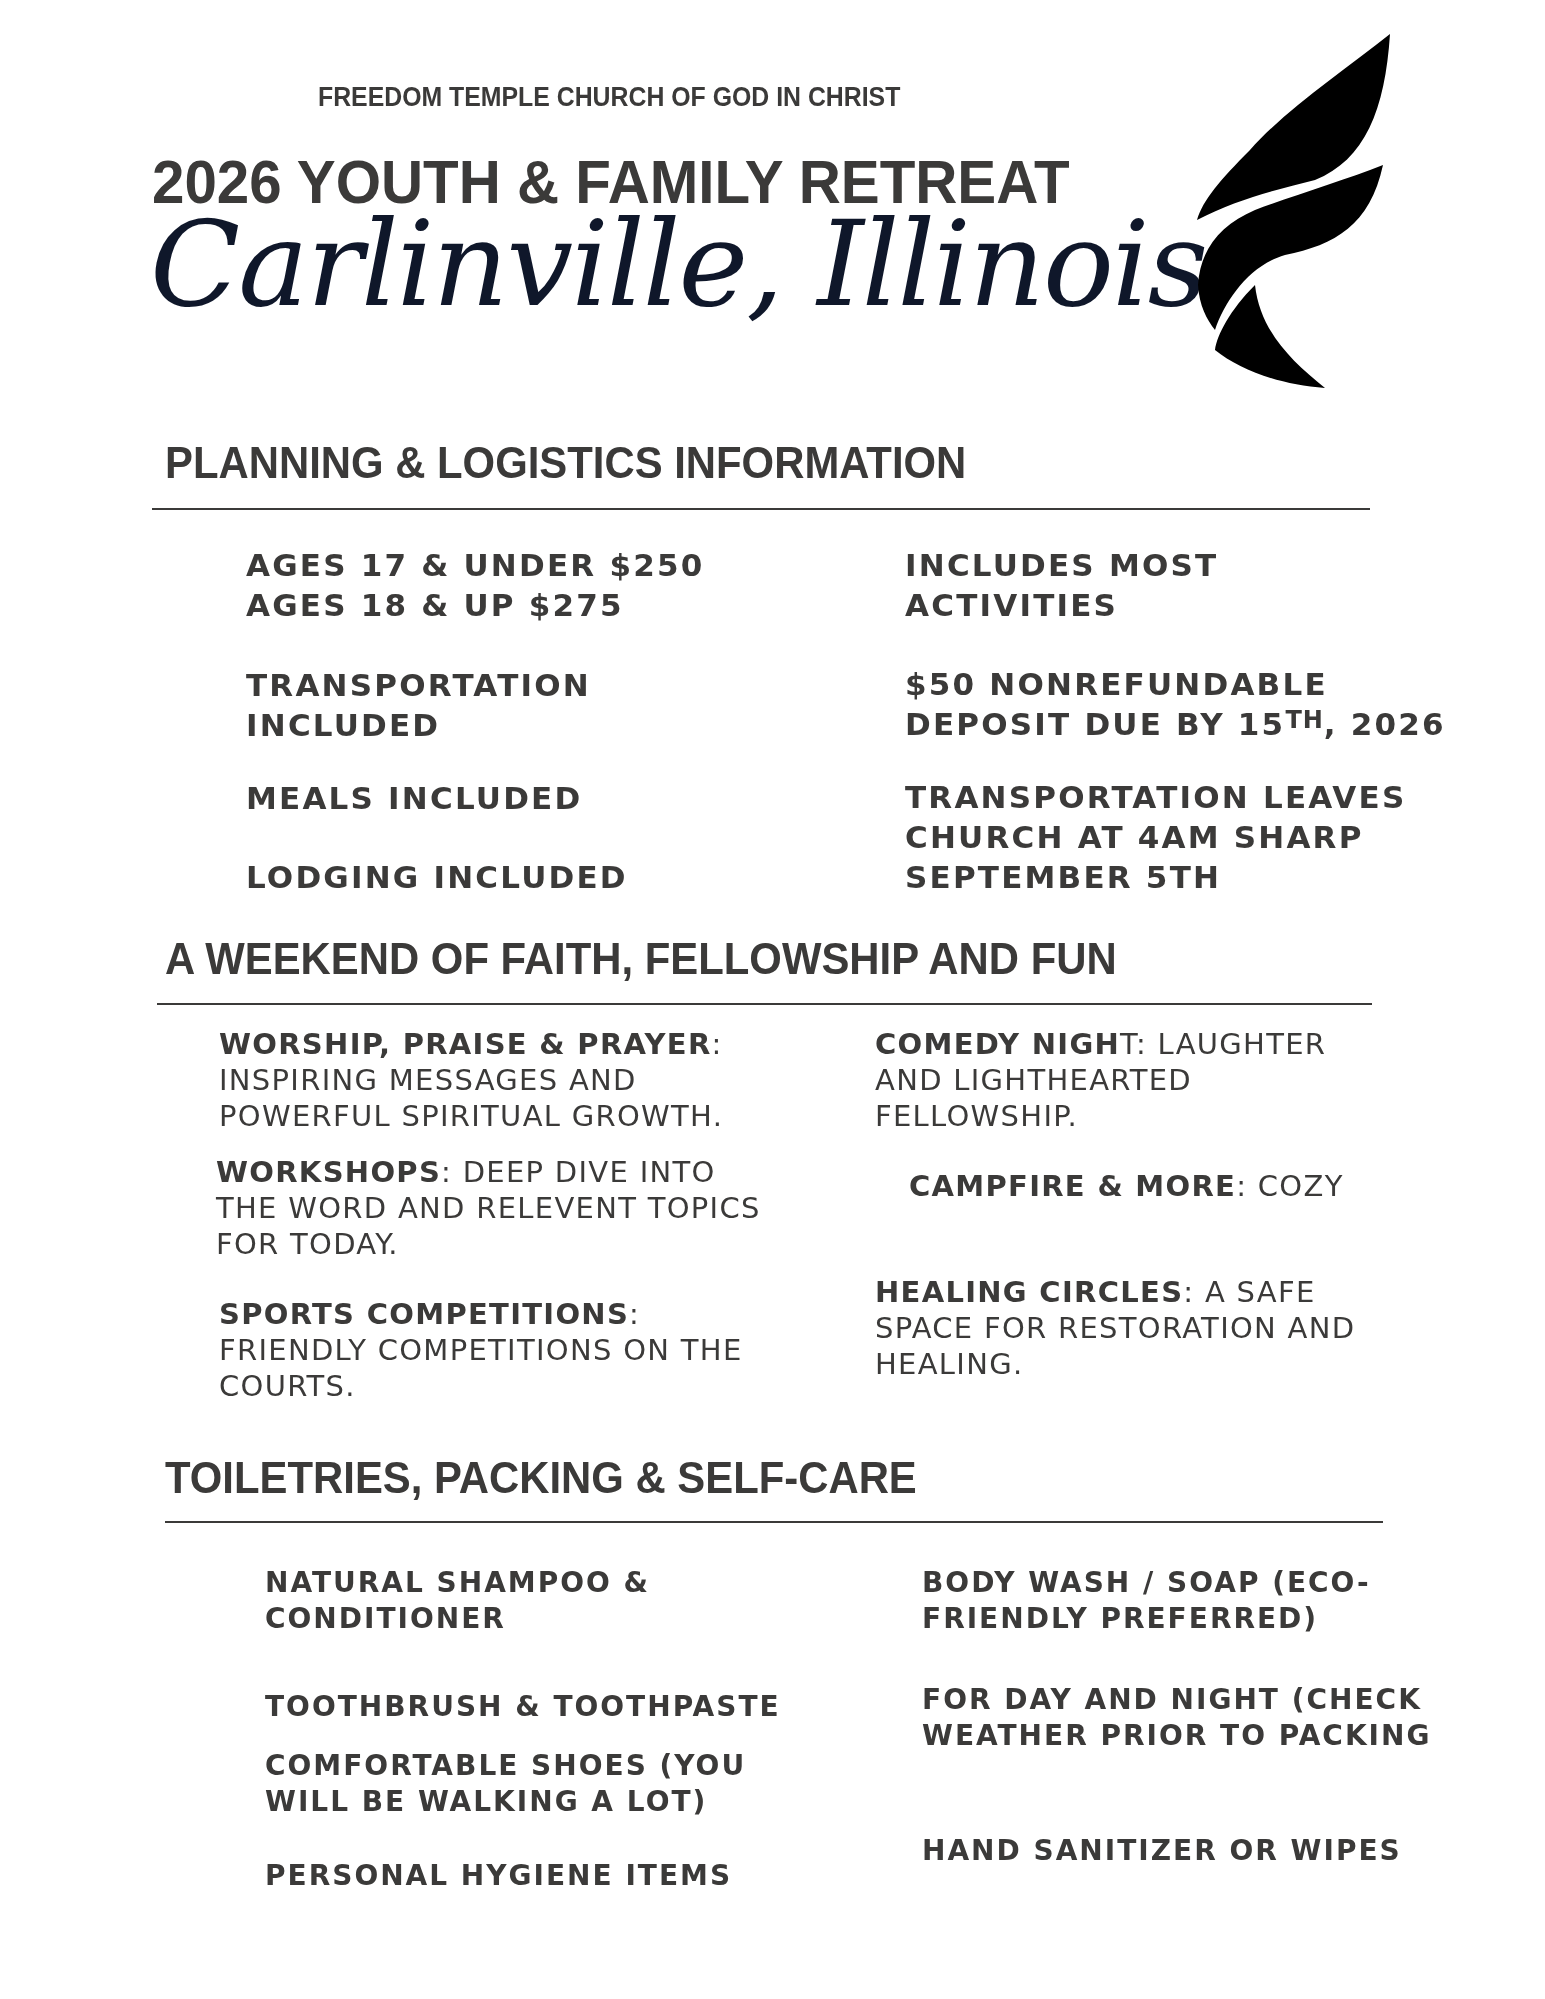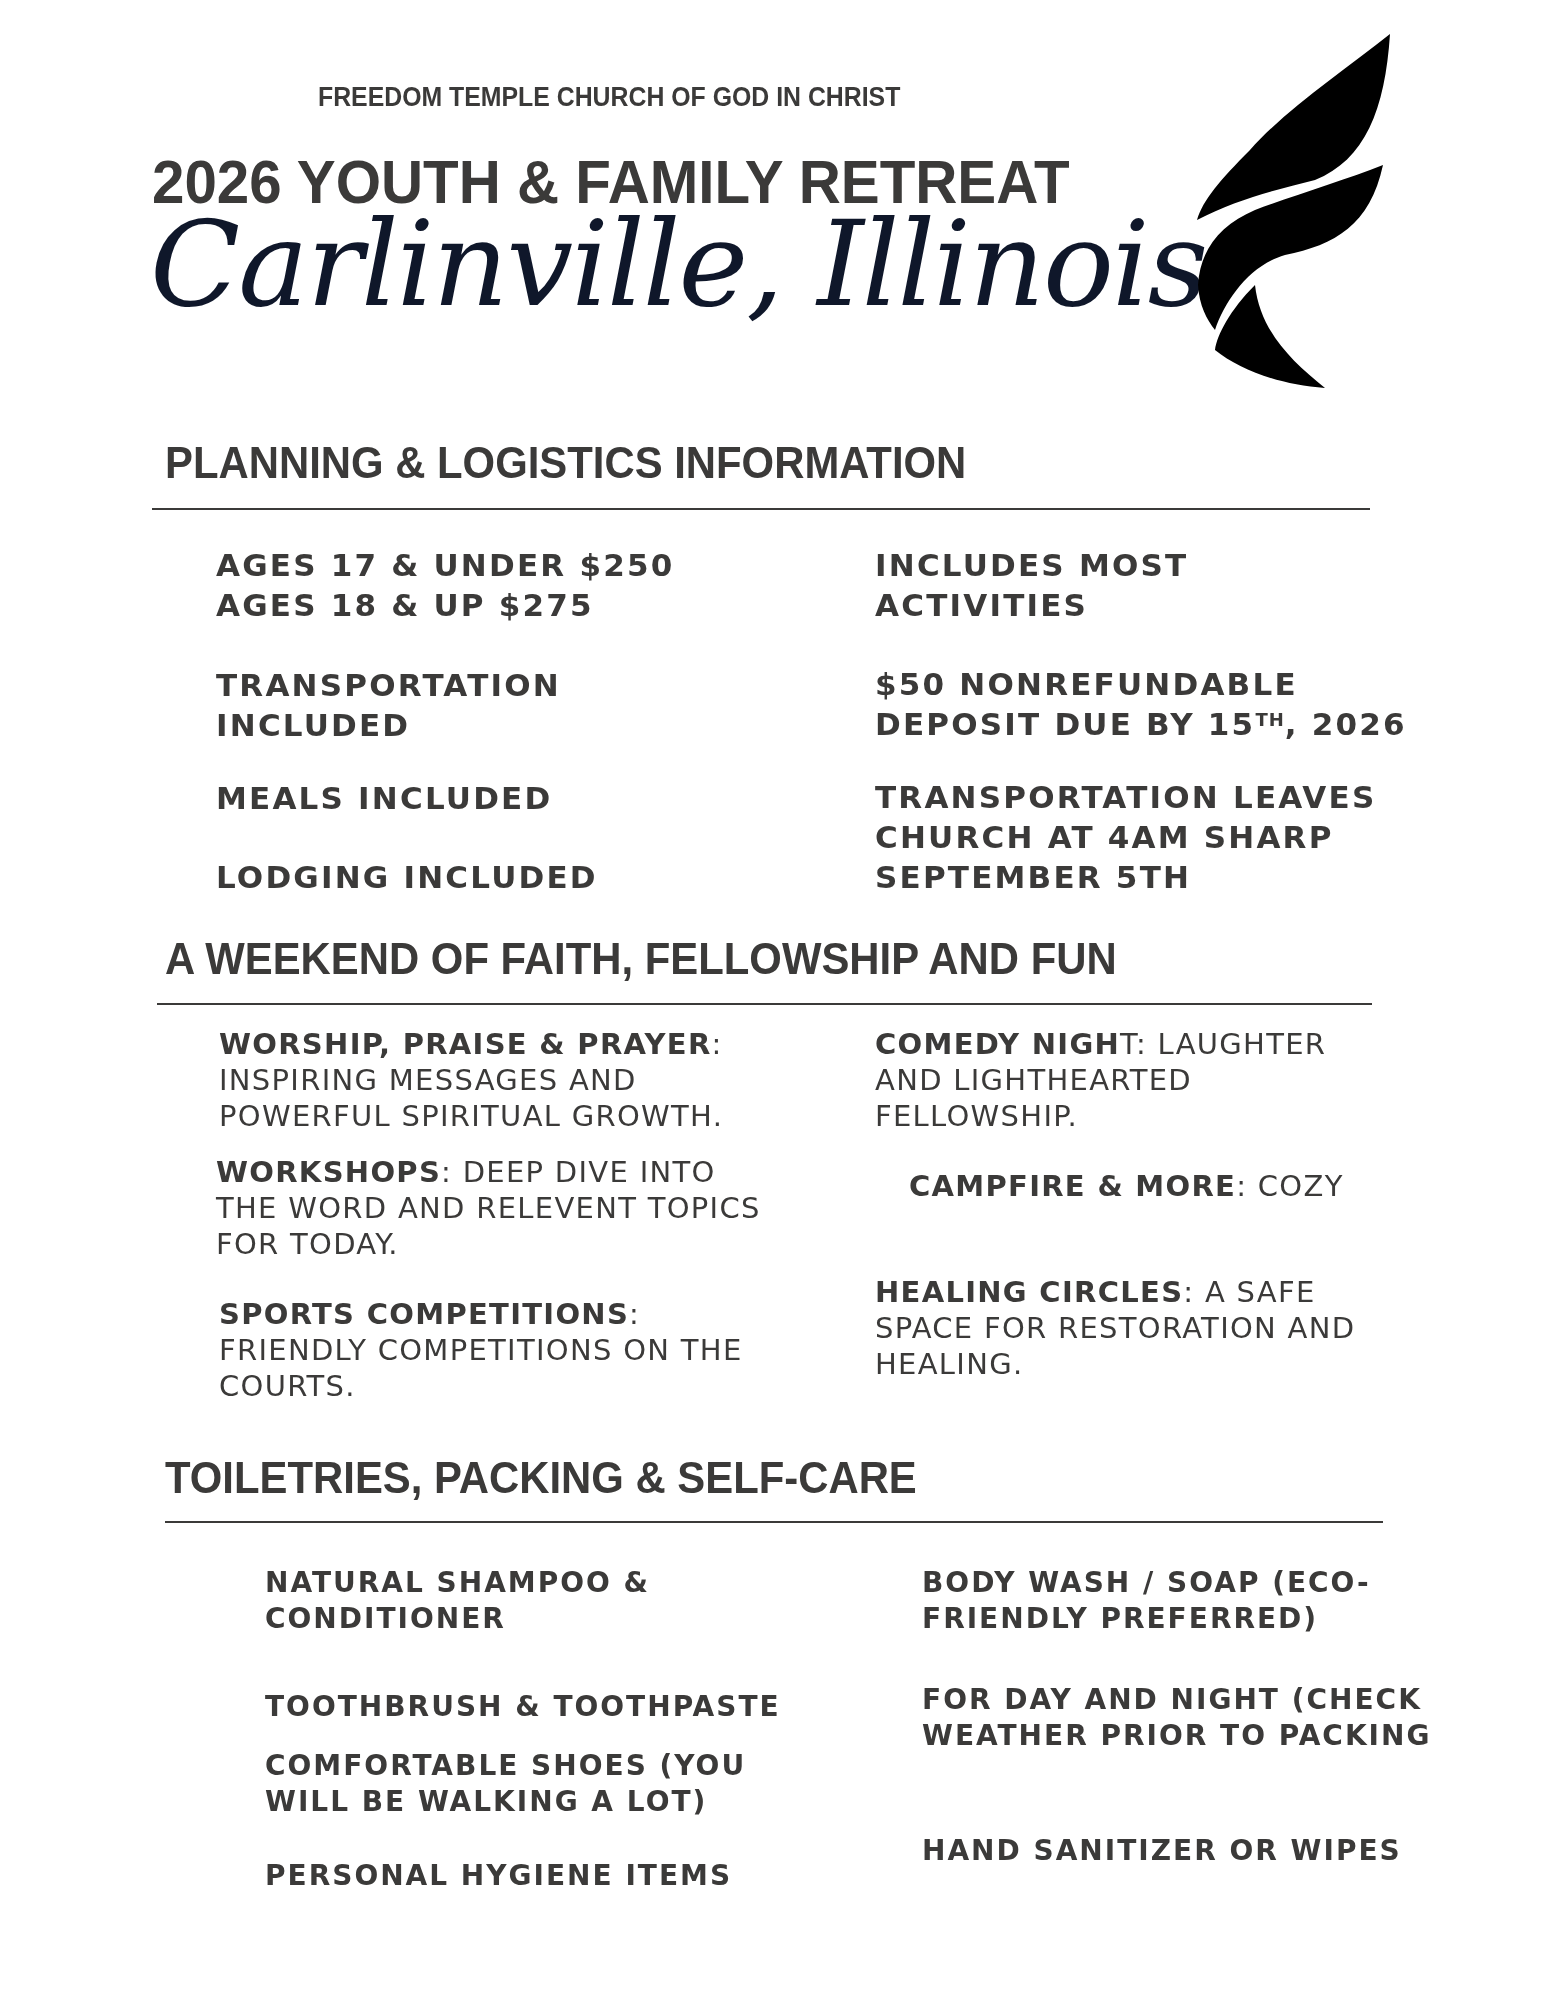--- a/index.html
+++ b/index.html
@@ -10,27 +10,27 @@
          font-weight: bold; font-size: 27px; letter-spacing: 0px; white-space: nowrap; transform: scaleX(0.92); transform-origin: left top; }
   .title { left: 152px; top: 146px; font-family: "Liberation Sans", sans-serif; font-weight: bold;
            font-size: 62px; white-space: nowrap; letter-spacing: 0px; transform: scaleX(0.94); transform-origin: left top; }
   .script { left: 150px; top: 195px; font-family: "DejaVu Serif", serif; font-style: italic;
             font-size: 118px; font-weight: normal; white-space: nowrap; letter-spacing: -2px; color: #0f172a; }
   .logo { left: 1195px; top: 30px; width: 195px; height: 360px; }
   .section-title { font-family: "Liberation Sans", sans-serif; font-weight: bold; font-size: 45px;
                    white-space: nowrap; transform: scaleX(0.93); transform-origin: left top; }
   .rule { height: 2px; background: #3b3a39; }
   .item { font-family: "DejaVu Sans", sans-serif; font-weight: bold; font-size: 31px; line-height: 40px;
-          letter-spacing: 2.2px; white-space: nowrap; }
+          letter-spacing: 2.2px; white-space: nowrap; margin-left: 30px; }
   .act { font-family: "DejaVu Sans", sans-serif; font-size: 29px; line-height: 36px; letter-spacing: 1.3px;
          white-space: nowrap; font-weight: normal; }
   .act b { font-weight: bold; }
   .pack { font-family: "DejaVu Sans", sans-serif; font-weight: bold; font-size: 28px; line-height: 36px;
           letter-spacing: 2px; white-space: nowrap; margin-left: 37px; }
-  sup { font-size: 18px; vertical-align: top; position: relative; top: -4px; letter-spacing: 1px; }
+  sup { font-size: 24px; vertical-align: top; position: relative; top: -4px; letter-spacing: 1px; }
 </style>
 </head>
 <body>
 
 <div class="abs org">FREEDOM TEMPLE CHURCH OF GOD IN CHRIST</div>
 <div class="abs title">2026 YOUTH &amp; FAMILY RETREAT</div>
 <div class="abs script">Carlinville, Illinois</div>
 
 <svg class="abs logo" viewBox="0 0 195 360" xmlns="http://www.w3.org/2000/svg">
   <path d="M195 4 C150 40 90 80 55 120 C25 150 8 170 2 190 C40 170 80 160 120 150 C170 130 190 80 195 4 Z" fill="#000"></path>

